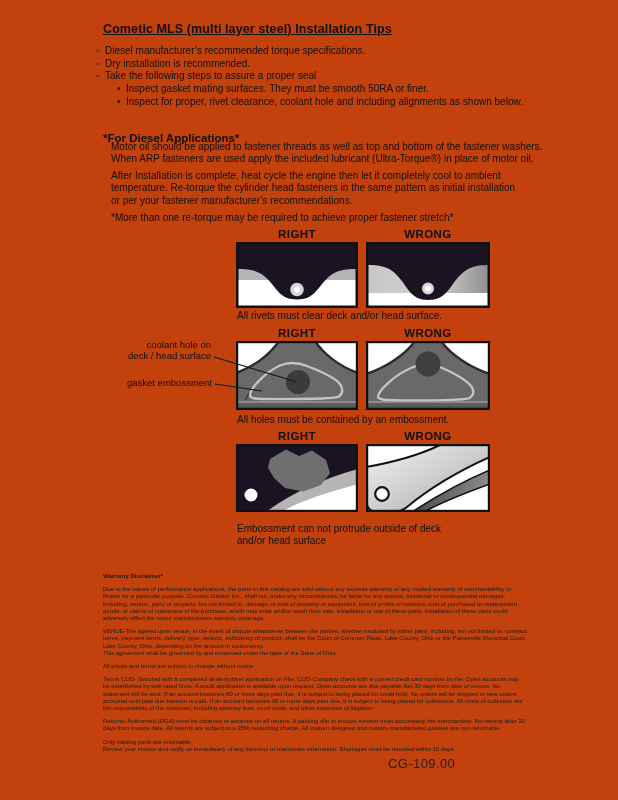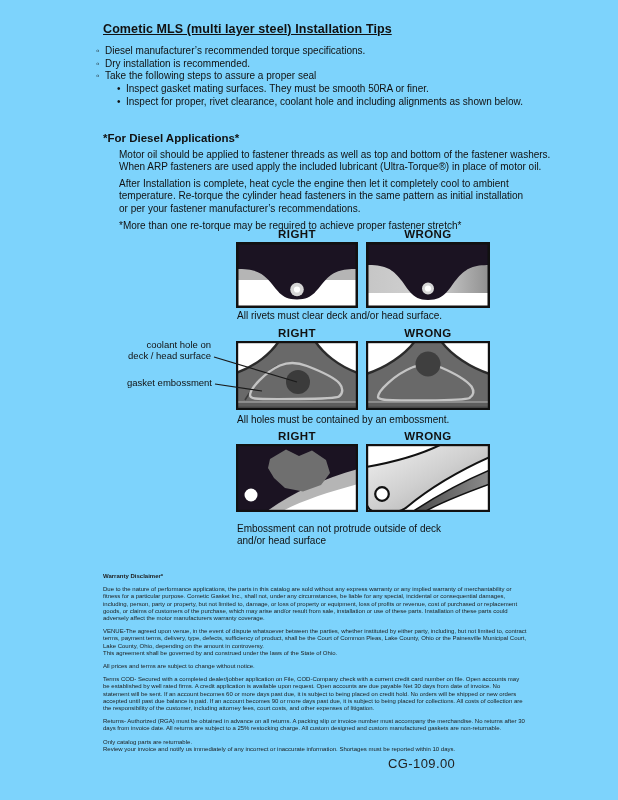--- a/index.html
+++ b/index.html
@@ -1,25 +1,25 @@
 <!DOCTYPE html>
 <html><head>
 <meta charset="utf-8">
 <style>
   html,body{margin:0;padding:0;background:#fff;}
-  .page{position:relative;width:618px;height:800px;background:#7dd3fc;overflow:hidden;
+  .page{position:relative;width:618px;height:800px;background:#c2410c;overflow:hidden;
         font-family:"Liberation Sans",sans-serif;color:#111;}
   .title{position:absolute;left:103px;top:22px;margin:0;font-size:12.5px;font-weight:700;
          text-decoration:underline;letter-spacing:.1px;}
   .bullets{position:absolute;left:96px;top:45px;width:470px;}
   .bullet{display:flex;font-size:10px;line-height:12.7px;}
   .bullet .marker{width:9px;flex:0 0 9px;}
   .bullet.sub{padding-left:21px;}
   .h2{position:absolute;left:103px;top:132px;margin:0;font-size:11.5px;font-weight:700;}
-  .body{position:absolute;left:103px;margin:16px;width:440px;font-size:10px;line-height:12.4px;
+  .body{position:absolute;left:103px;margin:8px;width:440px;font-size:10px;line-height:12.4px;
         white-space:pre-line;}
   .p1{top:133px;} .p2{top:162px;} .note{top:204px;}
   .dlabel{position:absolute;text-align:center;font-size:11.5px;font-weight:700;letter-spacing:.4px;}
   .c1{left:236px;width:122px;} .c2{left:366px;width:124px;}
   .r1l{top:228px;} .r2l{top:327px;} .r3l{top:430px;}
   .dbox{position:absolute;line-height:0;}
   .r1b{top:242px;} .r2b{top:341px;} .r3b{top:444px;}
   .cap{position:absolute;left:237px;font-size:10px;line-height:12px;color:#111;}
   .cap1{top:310px;} .cap2{top:414px;} .cap3{top:515px;width:225px;margin-top:8px;}
   .ann{position:absolute;text-align:right;font-size:9.5px;line-height:11px;color:#111;}

